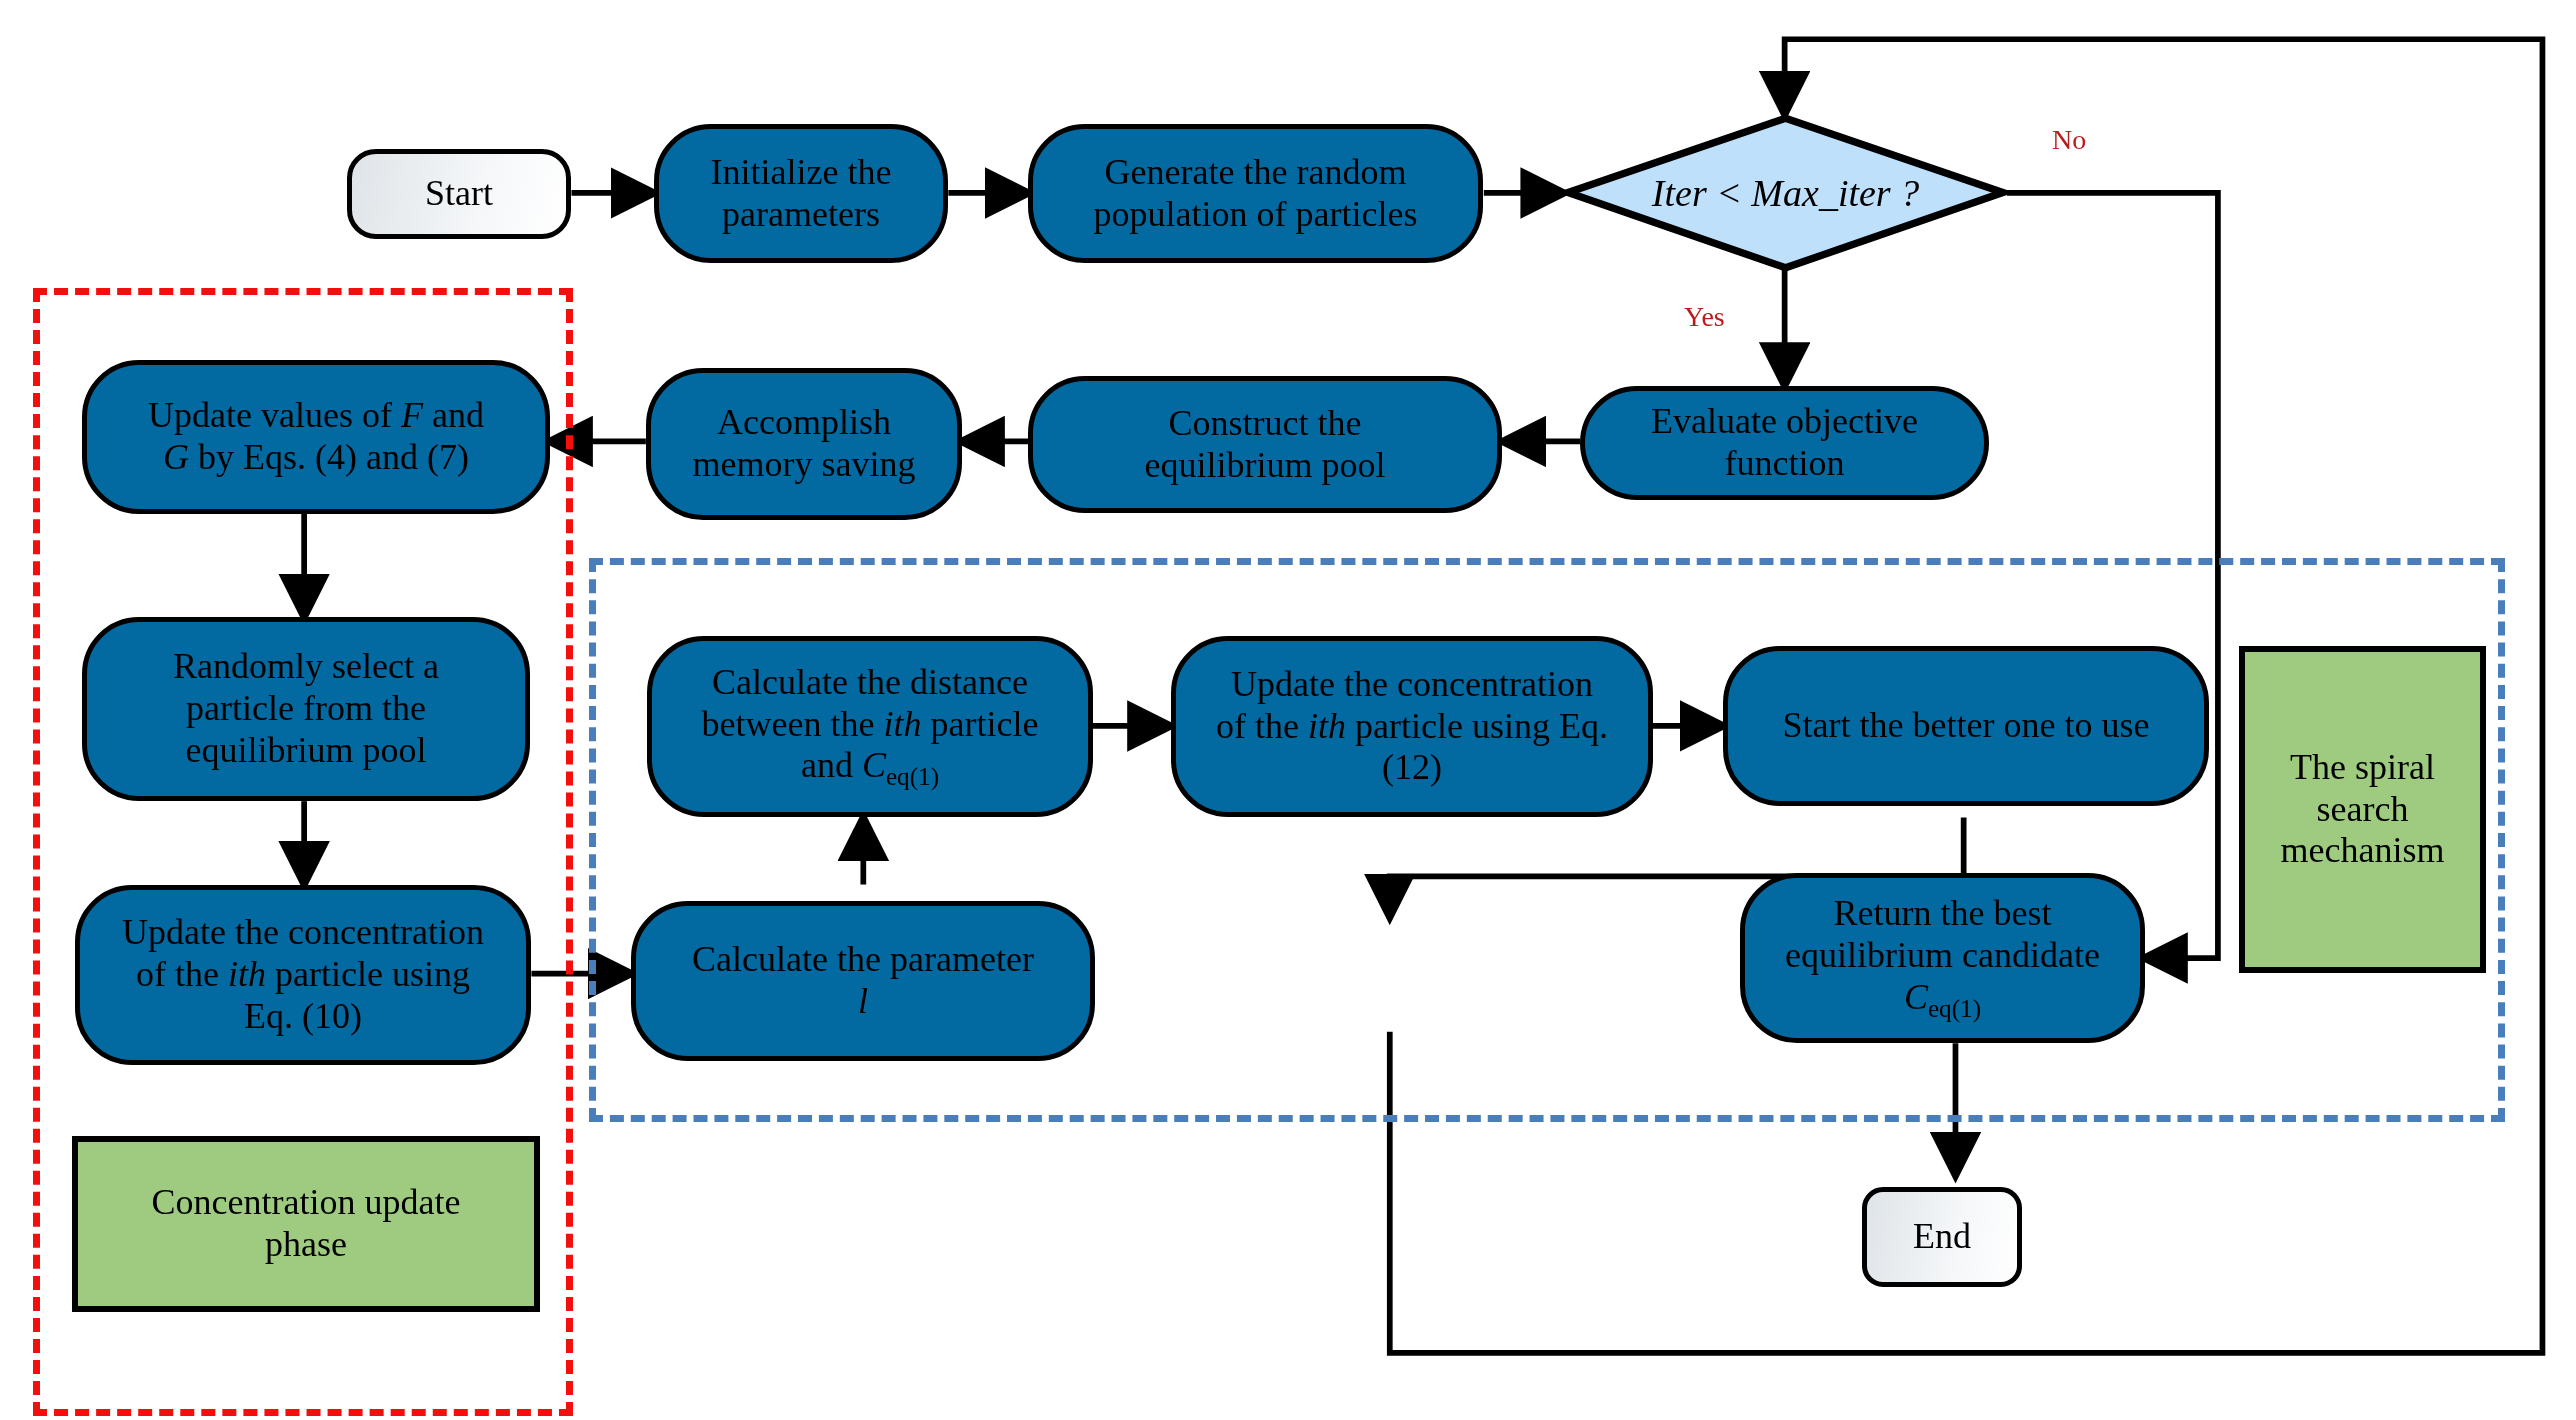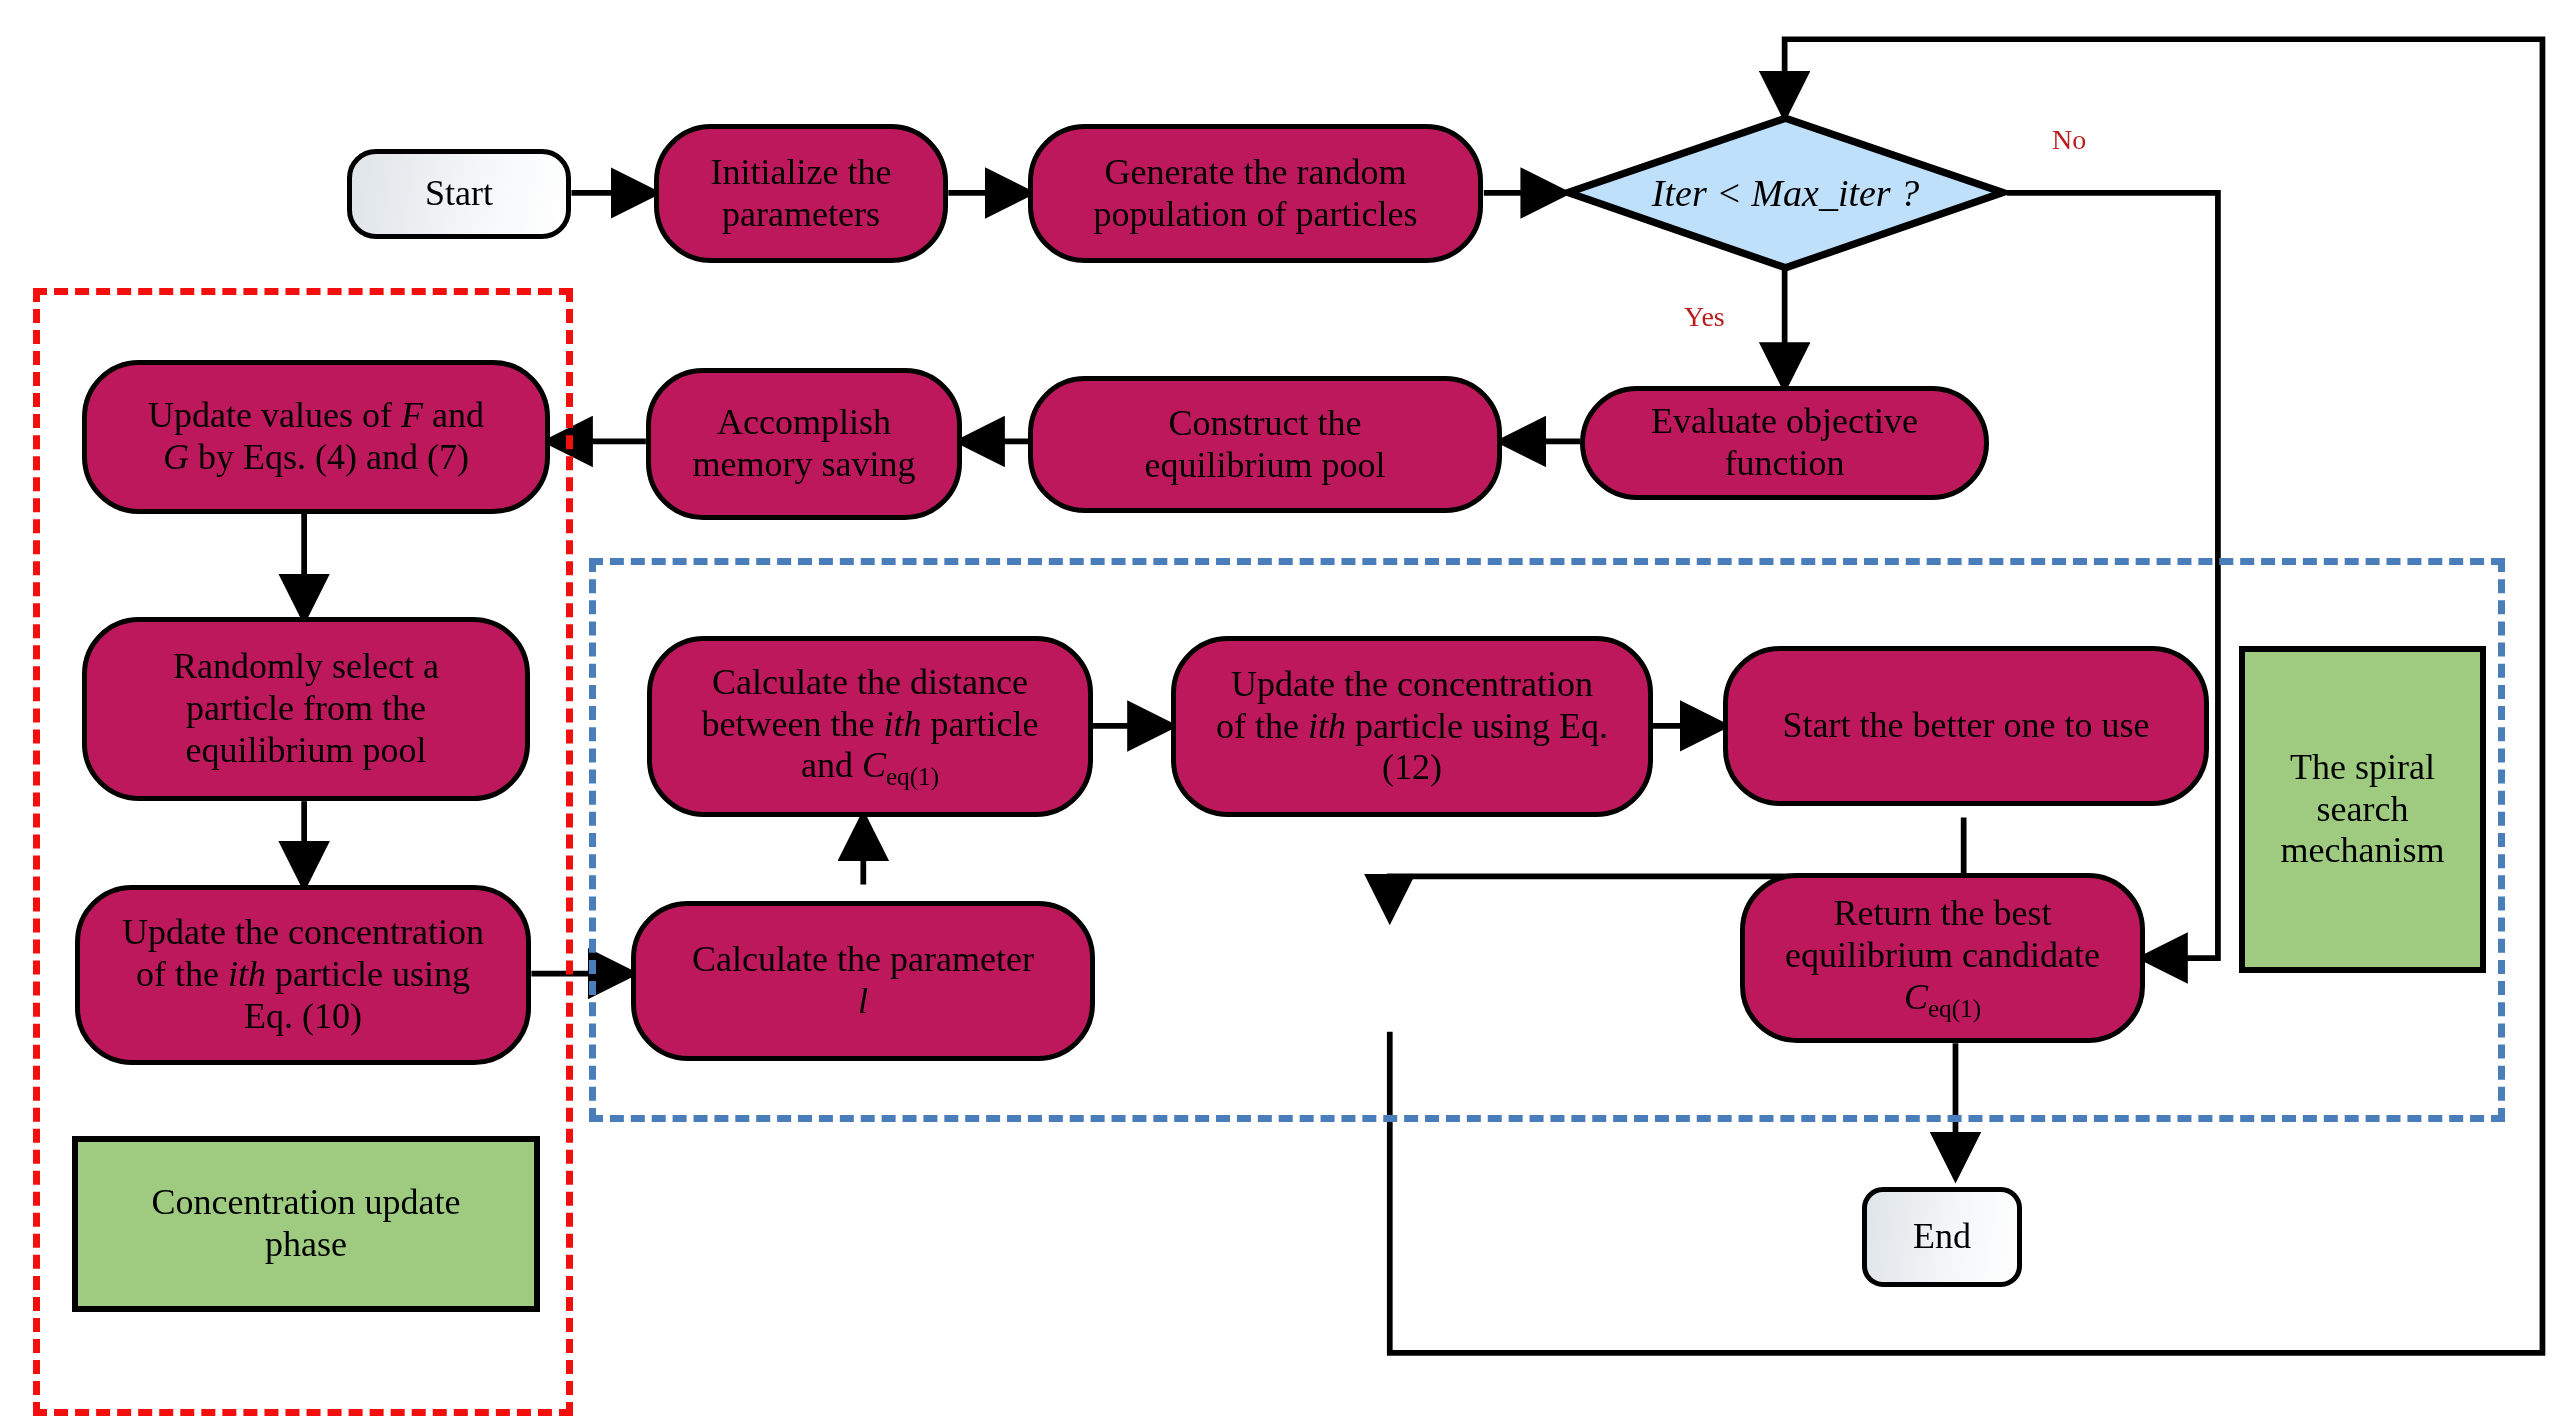--- a/index.html
+++ b/index.html
@@ -4,21 +4,21 @@
 <style>
   html,body{margin:0;padding:0;background:#ffffff;}
   body{width:2576px;height:1420px;position:relative;overflow:hidden;
        font-family:"Liberation Serif","DejaVu Serif",serif;}
   #stage{position:absolute;left:0;top:0;width:2576px;height:1420px;}
   svg#wires{position:absolute;left:0;top:0;width:2576px;height:1420px;overflow:visible;}
 
   .node{position:absolute;box-sizing:border-box;display:flex;align-items:center;
         justify-content:center;text-align:center;color:#000;line-height:1.16;
         font-size:36px;z-index:3;}
-  .proc{background:#be185d;border:5.7px solid #000;border-radius:57px;}
+  .proc{background:#0369a1;border:5.7px solid #000;border-radius:57px;}
   .term{background:linear-gradient(100deg,#dfe4e8 0%,#f5f7f9 60%,#ffffff 100%);
         border:5.7px solid #000;border-radius:29px;}
   .legend{background:#9ecb7f;border:6.5px solid #000;border-radius:0;}
   .diamond{position:absolute;z-index:3;}
   .diamond .dlabel{position:absolute;left:0;top:0;width:100%;height:100%;
         display:flex;align-items:center;justify-content:center;font-size:38px;font-style:italic;}
   .edgelabel{position:absolute;font-size:28px;color:#b91c1c;z-index:4;}
 
   .dashbox{position:absolute;box-sizing:border-box;z-index:1;background:transparent;}
   .red-dash{border:7.4px dashed #f40f0f;}

